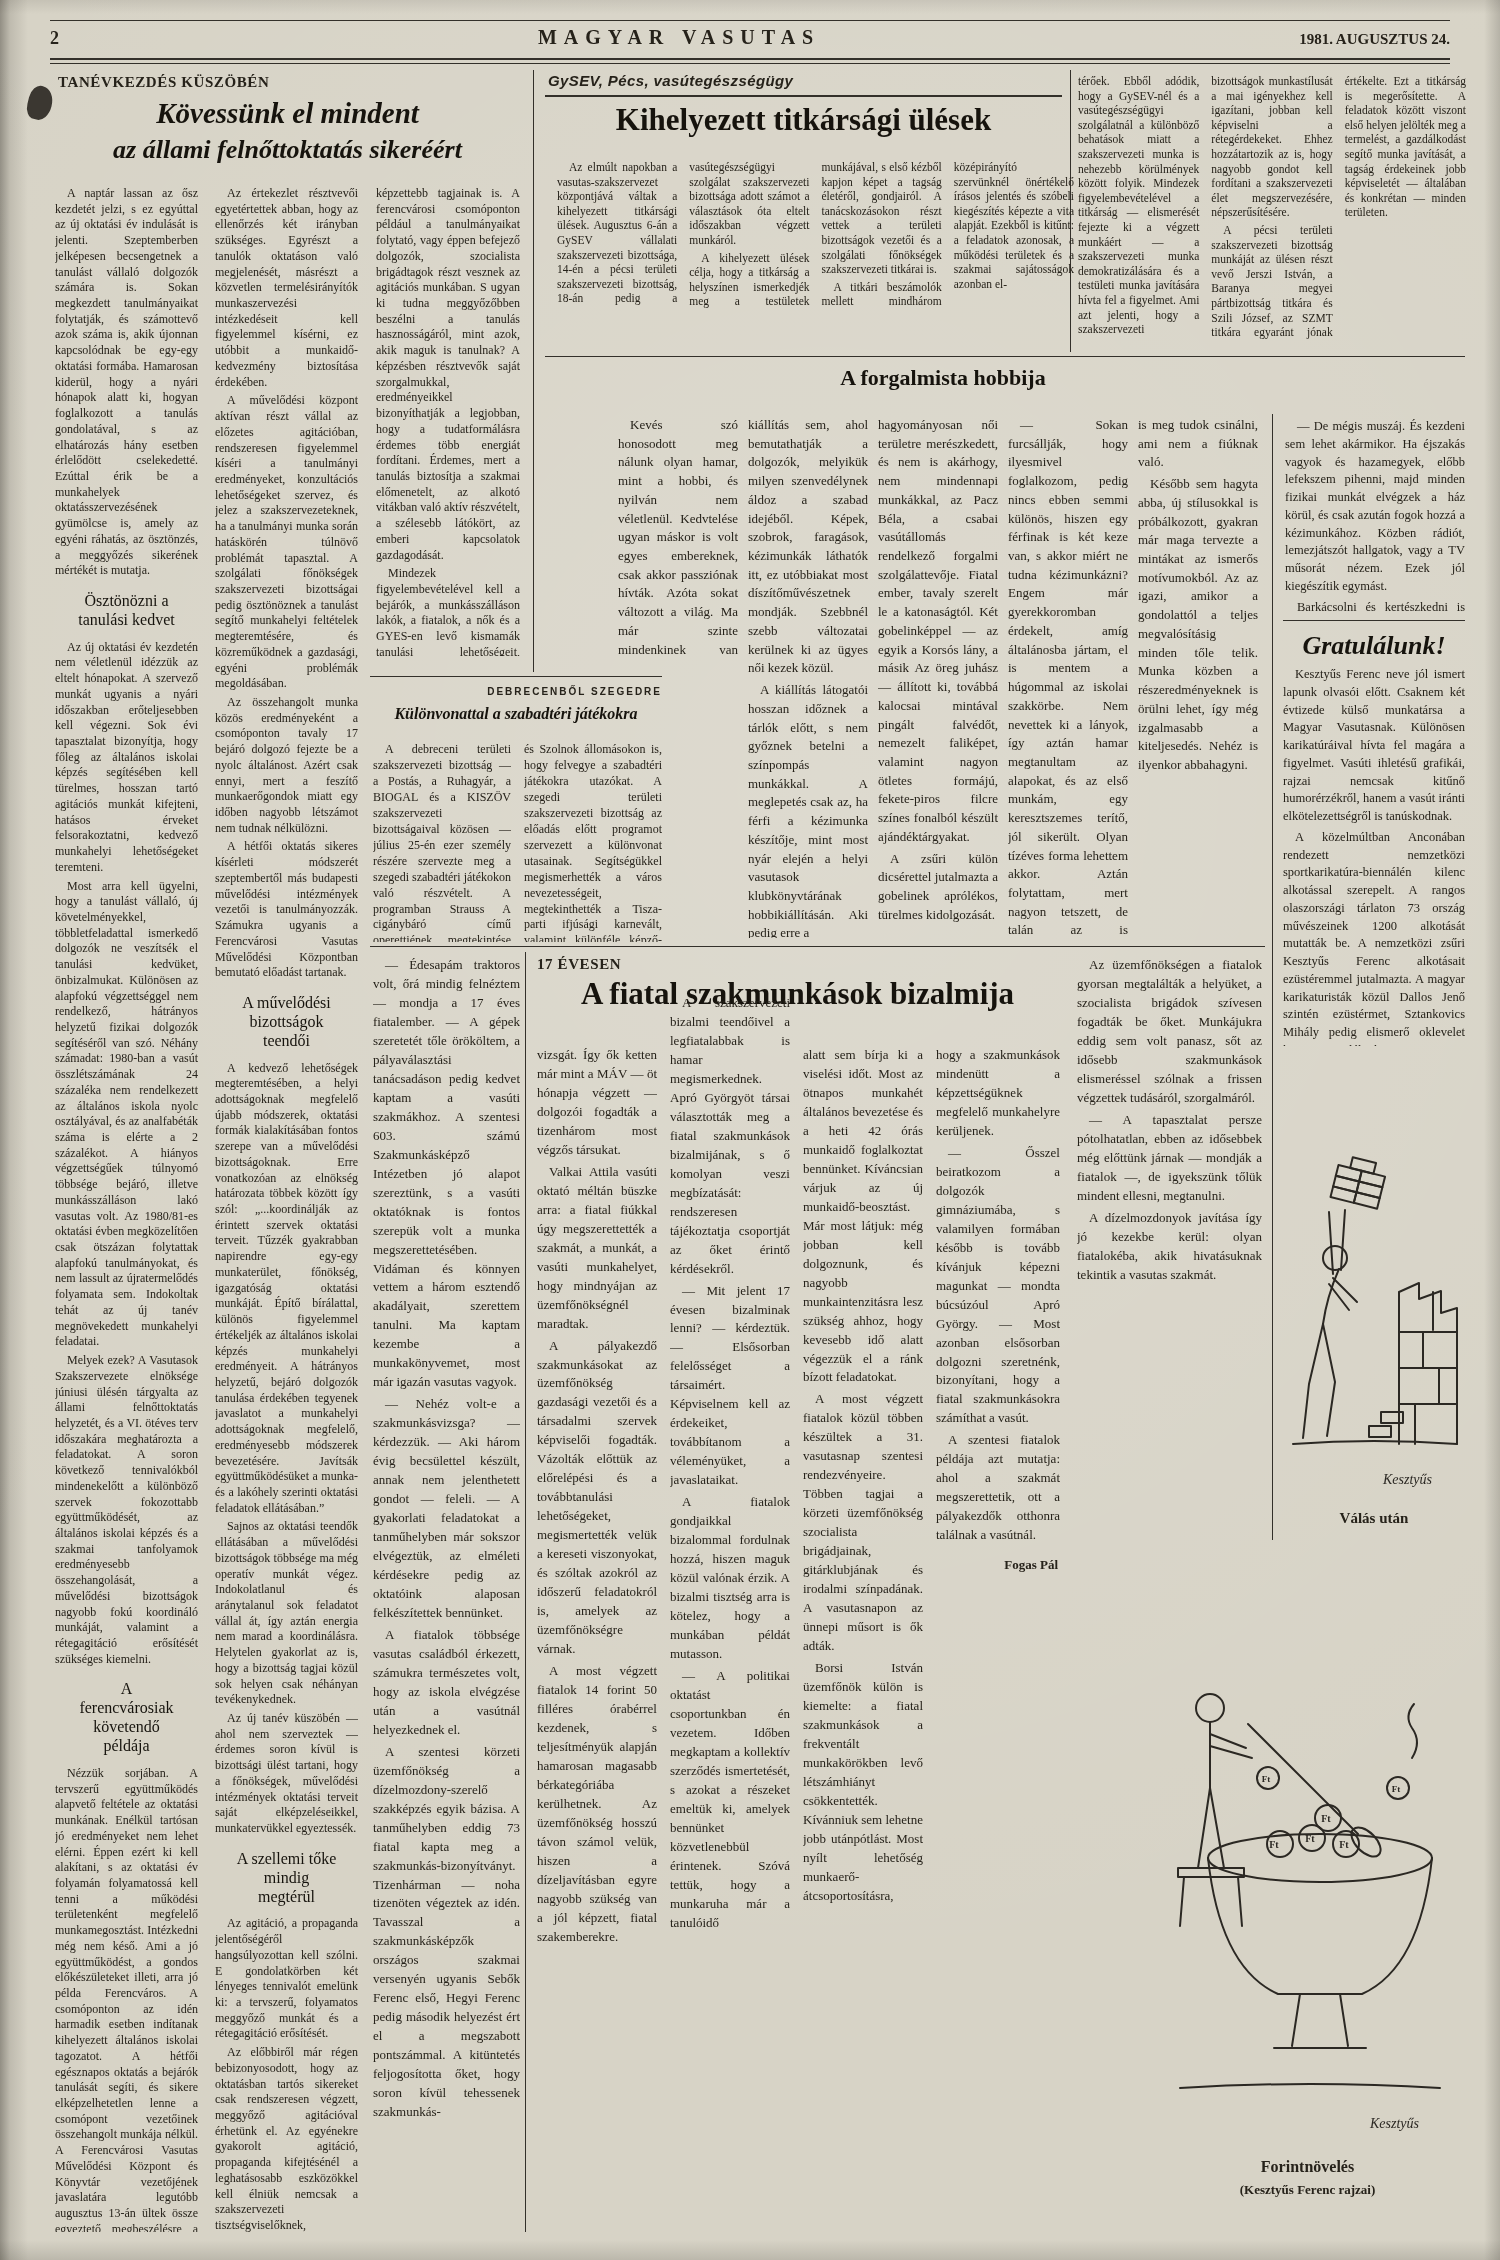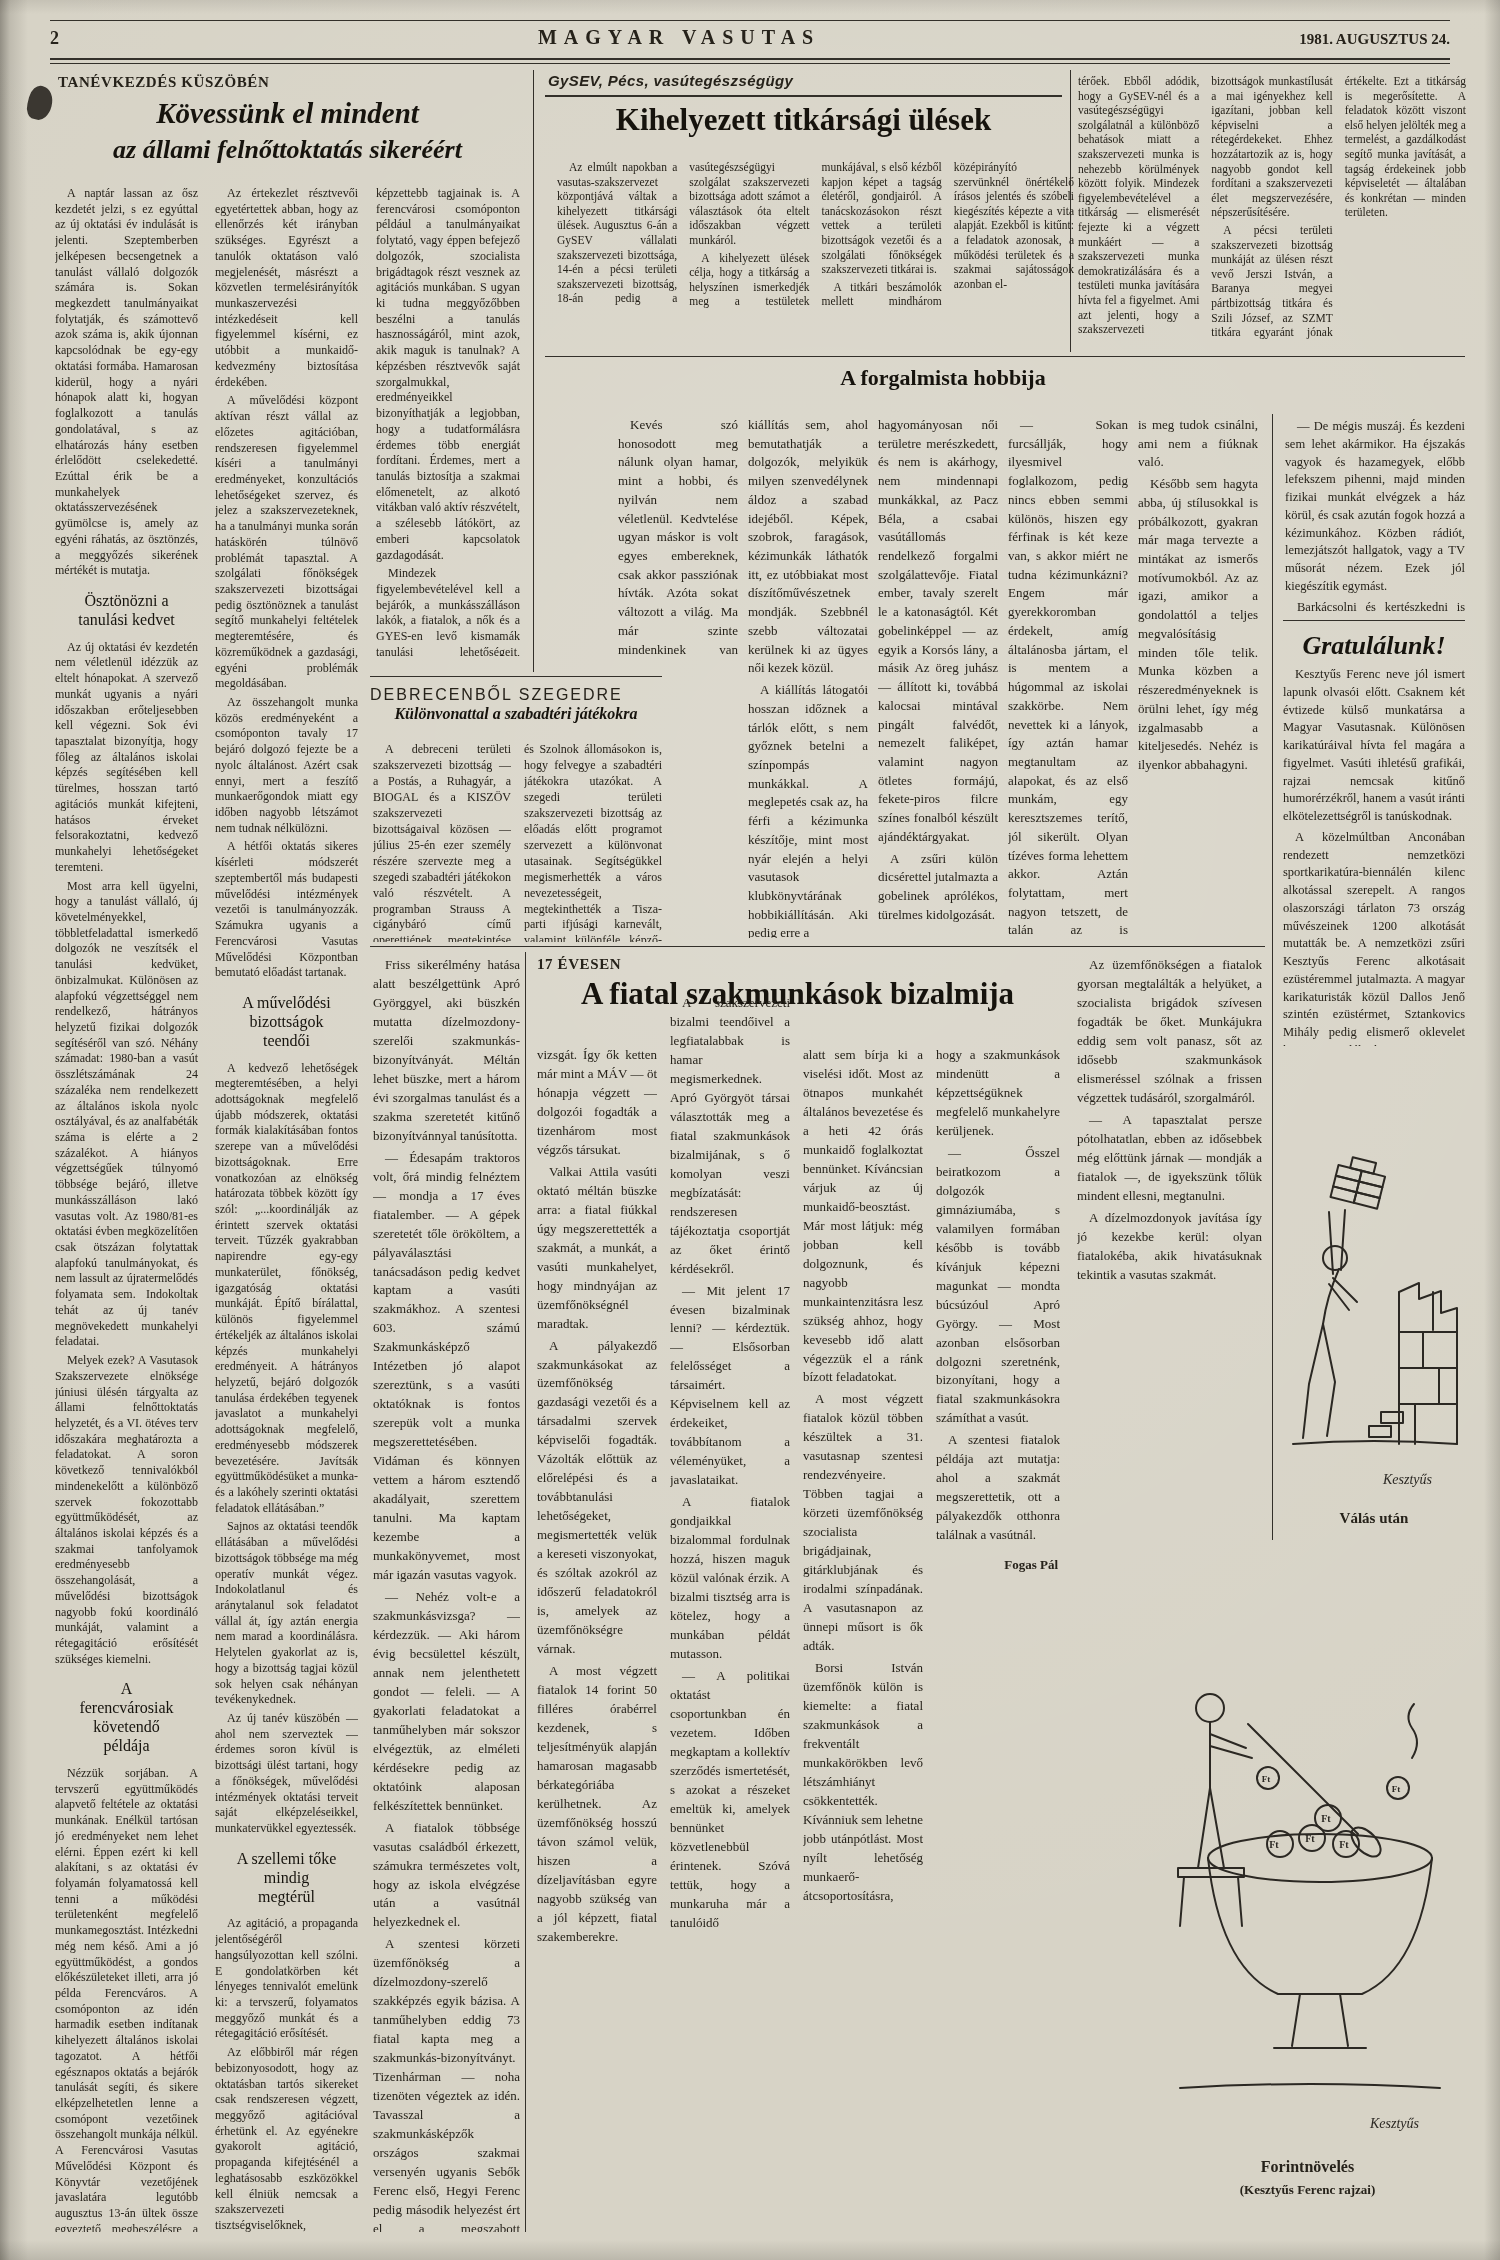--- a/index.html
+++ b/index.html
@@ -18,21 +18,21 @@
   .abs{position:absolute;}
   .rule{position:absolute;background:#33302a;}
   
   .hdr{display:flex;justify-content:space-between;align-items:baseline;}
   .hdr .num{font-size:18px;font-weight:bold;}
   .hdr .masthead{font-size:20px;font-weight:bold;letter-spacing:7px;}
   .hdr .date{font-size:15px;font-weight:bold;}
   
   .kicker{font-weight:bold;letter-spacing:.6px;font-size:15px;}
   .kicker-sans{font-family:"Liberation Sans","DejaVu Sans",sans-serif;font-weight:bold;font-style:italic;font-size:15px;letter-spacing:.4px;}
-  .kicker-caps{font-family:"Liberation Sans","DejaVu Sans",sans-serif;font-weight:normal;font-size:16px;letter-spacing:2px;text-align:left;}
+  .kicker-caps{font-family:"Liberation Sans","DejaVu Sans",sans-serif;font-weight:bold;font-size:10px;letter-spacing:2px;text-align:right;}
   .hl{font-weight:bold;text-align:center;color:#16130d;line-height:1.06;white-space:nowrap;}
   .hl-italic{font-style:italic;}
   
   .flow{display:flex;flex-direction:column;overflow:hidden;text-align:justify;hyphens:auto;-webkit-hyphens:auto;}
   .flow>*{flex:0 0 auto;}
   .flow-mc{overflow:hidden;text-align:justify;hyphens:auto;-webkit-hyphens:auto;}
   .mc4{column-count:4;column-gap:12px;column-fill:balance;}
   .mc3{column-count:3;column-gap:12px;column-fill:auto;height:100%;}
   .flow p,.flow-mc p{margin:0 0 3px;}
   .f-p{text-indent:12px;}
@@ -148,21 +148,20 @@
   <div class="abs flow fs-deb" style="left:373px;top:742px;width:138px;height:200px;">
       <p class="f-p">A debreceni területi szakszervezeti bizottság — a Postás, a Ruhagyár, a BIOGAL és a KISZÖV szakszervezeti bizottságaival közösen — július 25-én ezer személy részére szervezte meg a szegedi szabadtéri játékokon való részvételt. A programban Strauss A cigánybáró című operettjének megtekintése szerepelt. A különvonat kora délután indult Debrecen állomásról, és megállt Püspökladány, Kisújszállás</p>
     </div>
   <div class="abs flow fs-deb" style="left:524px;top:742px;width:138px;height:200px;">
       <p class="f-c">és Szolnok állomásokon is, hogy felvegye a szabadtéri játékokra utazókat. A szegedi területi szakszervezeti bizottság az előadás előtt programot szervezett a különvonat utasainak. Segítségükkel megismerhették a város nevezetességeit, megtekinthették a Tisza-parti ifjúsági karnevált, valamint különféle képző- és iparművészeti tárlatokat. A különvonat utasai másnap (vasárnap) reggel érkeztek vissza Debrecenbe.</p>
     </div>
 
   <div class="abs kicker" style="left:537px;top:956px;width:300px;">17 ÉVESEN</div>
   <div class="abs hl" style="left:530px;top:978px;width:535px;font-size:31px;">A fiatal szakmunkások bizalmija</div>
   <div class="abs flow fs-biz" style="left:373px;top:956px;width:147px;height:1276px;">
-      <p class="f-p">Friss sikerélmény hatása alatt beszélgettünk Apró Györggyel, aki büszkén mutatta dízelmozdony-szerelői szakmunkás-bizonyítványát. Méltán lehet büszke, mert a három évi szorgalmas tanulást és a szakma szeretetét kitűnő bizonyítvánnyal tanúsította.</p>
       <p class="f-p">— Édesapám traktoros volt, őrá mindig felnéztem — mondja a 17 éves fiatalember. — A gépek szeretetét tőle örököltem, a pályaválasztási tanácsadáson pedig kedvet kaptam a vasúti szakmákhoz. A szentesi 603. számú Szakmunkásképző Intézetben jó alapot szereztünk, s a vasúti oktatóknak is fontos szerepük volt a munka megszerettetésében. Vidáman és könnyen vettem a három esztendő akadályait, szerettem tanulni. Ma kaptam kezembe a munkakönyvemet, most már igazán vasutas vagyok.</p>
       <p class="f-p">— Nehéz volt-e a szakmunkásvizsga? — kérdezzük. — Aki három évig becsülettel készült, annak nem jelenthetett gondot — feleli. — A gyakorlati feladatokat a tanműhelyben már sokszor elvégeztük, az elméleti kérdésekre pedig az oktatóink alaposan felkészítettek bennünket.</p>
       <p class="f-p">A fiatalok többsége vasutas családból érkezett, számukra természetes volt, hogy az iskola elvégzése után a vasútnál helyezkednek el.</p>
       <p class="f-p">A szentesi körzeti üzemfőnökség a dízelmozdony-szerelő szakképzés egyik bázisa. A tanműhelyben eddig 73 fiatal kapta meg a szakmunkás-bizonyítványt. Tizenhárman — noha tizenöten végeztek az idén. Tavasszal a szakmunkásképzők országos szakmai versenyén ugyanis Sebők Ferenc első, Hegyi Ferenc pedig második helyezést ért el a megszabott pontszámmal. A kitüntetés feljogosította őket, hogy soron kívül tehessenek szakmunkás-</p>
     </div>
   <div class="abs flow fs-biz" style="left:537px;top:1046px;width:120px;height:1186px;">
       <p class="f-c">vizsgát. Így ők ketten már mint a MÁV — öt hónapja végzett — dolgozói fogadták a tizenhárom most végzős társukat.</p>
       <p class="f-p">Valkai Attila vasúti oktató méltán büszke arra: a fiatal fiúkkal úgy megszerettették a szakmát, a munkát, a vasúti munkahelyet, hogy mindnyájan az üzemfőnökségnél maradtak.</p>
       <p class="f-p">A pályakezdő szakmunkásokat az üzemfőnökség gazdasági vezetői és a társadalmi szervek képviselői fogadták. Vázolták előttük az előrelépési és a továbbtanulási lehetőségeket, megismertették velük a kereseti viszonyokat, és szóltak azokról az időszerű feladatokról is, amelyek az üzemfőnökségre várnak.</p>
       <p class="f-p">A most végzett fiatalok 14 forint 50 filléres órabérrel kezdenek, s teljesítményük alapján hamarosan magasabb bérkategóriába kerülhetnek. Az üzemfőnökség hosszú távon számol velük, hiszen a dízeljavításban egyre nagyobb szükség van a jól képzett, fiatal szakemberekre.</p>

